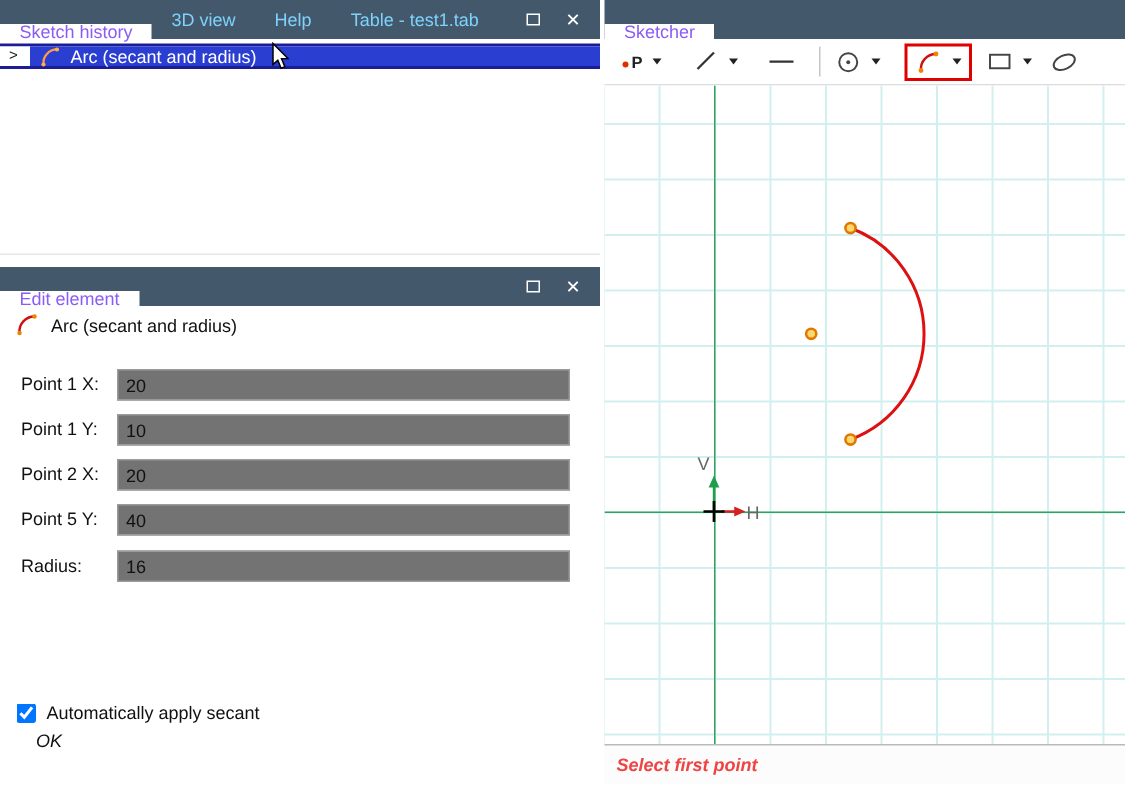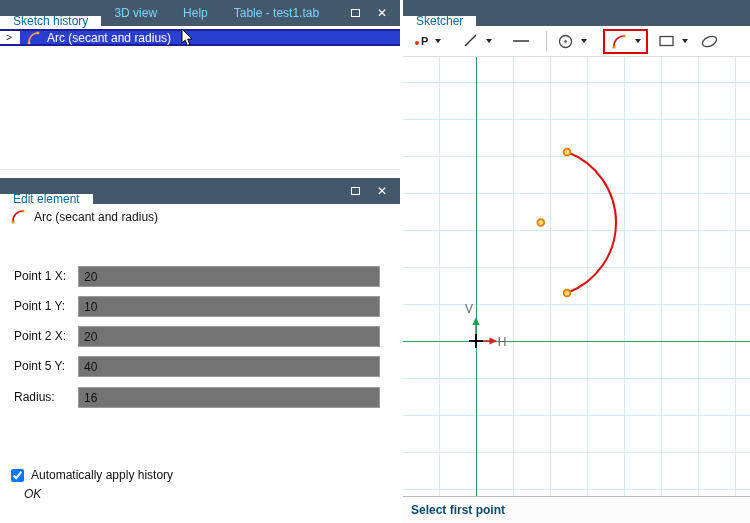--- a/index.html
+++ b/index.html
@@ -5,37 +5,37 @@
   * { box-sizing: border-box; }
   html,body { margin:0; padding:0; }
   body {
     width:750px; height:523px; position:relative; overflow:hidden;
     background:#fff; font-family:"Liberation Sans", sans-serif; font-size:12px; color:#111;
   }
 
   
   .tabbar { height:26px; background:#44586c; display:flex; align-items:stretch; }
   .tab { display:flex; align-items:center; padding:0 13px; color:#7dd3fc; font-size:12px; white-space:nowrap; }
-  .tab.active { background:#ffffff; color:#0369a1;margin-top:16px; }
+  .tab.active { background:#ffffff; color:#8b5cf6;margin-top:16px; }
   .winbtns { margin-left:auto; display:flex; align-items:center; gap:17px; padding-right:13px; }
   .maxbox { width:9px; height:8px; border:1px solid #fff; display:inline-block; }
   .closex { color:#fff; font-size:12px; line-height:1; }
 
   
   #history-panel { position:absolute; left:0; top:0; width:400px; height:170px; background:#fff; border-bottom:1px solid #e6e6e6; }
   .sel-row { position:absolute; left:0; top:29px; right:0; height:17px;
              border-top:2px solid #1c1c99; border-bottom:2px solid #1c1c99; display:flex; align-items:stretch; }
   .sel-gutter { width:20px; background:#fff; display:flex; align-items:center; padding-left:6px; color:#222; font-size:10px; }
   .sel-body { flex:1; background:#2b3ed2; color:#fff; display:flex; align-items:center; gap:6px; padding-left:6px; }
   #cursor { position:absolute; left:181px; top:28px; z-index:9; }
 
   
   #edit-panel { position:absolute; left:0; top:178px; width:400px; height:430px; background:#fff; }
   .elem-header { position:absolute; left:10px; top:31px; display:flex; align-items:center; gap:8px; }
-  .frow { position:absolute; left:0; width:100%; height:21px;margin-top:20px; }
+  .frow { position:absolute; left:0; width:100%; height:21px; }
   .flabel { position:absolute; left:14px; top:0; line-height:21px; }
   .finput { position:absolute; left:78px; top:0; width:302px; height:21px; border:1px solid #9b9b9b;
             padding:0 5px; font:12px "Liberation Sans", sans-serif; color:#111; background:#737373; }
   .autorow { position:absolute; left:11px; top:290px; display:flex; align-items:center; gap:7px; }
   .autorow input { margin:0; width:13px; height:13px; }
   .okline { position:absolute; left:24px; top:309px; line-height:14px;font-style:italic; }
 
   
   #sketcher-panel { position:absolute; left:403px; top:0; width:347px; height:468px; background:#fff; }
   .toolbar { position:absolute; left:0; top:26px; width:100%; height:31px; background:#fff;
@@ -51,21 +51,21 @@
   .canvas { position:absolute; left:0; top:57px; width:347px; height:439px; background:#fff;
     background-image: linear-gradient(to right, #d2efef 1px, transparent 1px),
                       linear-gradient(to bottom, #d2efef 1px, transparent 1px);
     background-size:37px 37px; background-position:36px 25px; overflow:hidden; }
   .vaxis { position:absolute; left:73px; top:0; width:1px; height:100%; background:#2fa35c; }
   .haxis { position:absolute; left:0; top:284px; width:100%; height:1px; background:#2fa35c; }
   .overlay { position:absolute; left:0; top:0; }
 
   .statusbar { position:absolute; left:0; top:496px; width:100%; height:27px; background:#fcfcfc;
                border-top:1px solid #b9b9b9; display:flex; align-items:center; padding-left:8px;
-               font-weight:bold; color:#0c4a6e; }
+               font-weight:bold; color:#ef4444;font-style:italic; }
 </style>
 </head>
 <body>
 
 <div id="history-panel">
   <div class="tabbar">
     <div class="tab active">Sketch history</div>
     <div class="tab">3D view</div>
     <div class="tab">Help</div>
     <div class="tab">Table - test1.tab</div>
@@ -130,21 +130,21 @@
     <span class="flabel">Point 5 Y:</span>
     <input class="finput" value="40" style="">
   </div>
   <div class="frow" style="top:189px">
     <span class="flabel">Radius:</span>
     <input class="finput" value="16" style="">
   </div>
 
   <div class="autorow">
     <input type="checkbox" checked="" style="">
-    <span>Automatically apply history</span>
+    <span>Automatically apply secant</span>
   </div>
   <div class="okline">OK</div>
 </div>
 
 <div id="sketcher-panel">
   <div class="tabbar">
     <div class="tab active">Sketcher</div>
   </div>
 
   <div class="toolbar">

